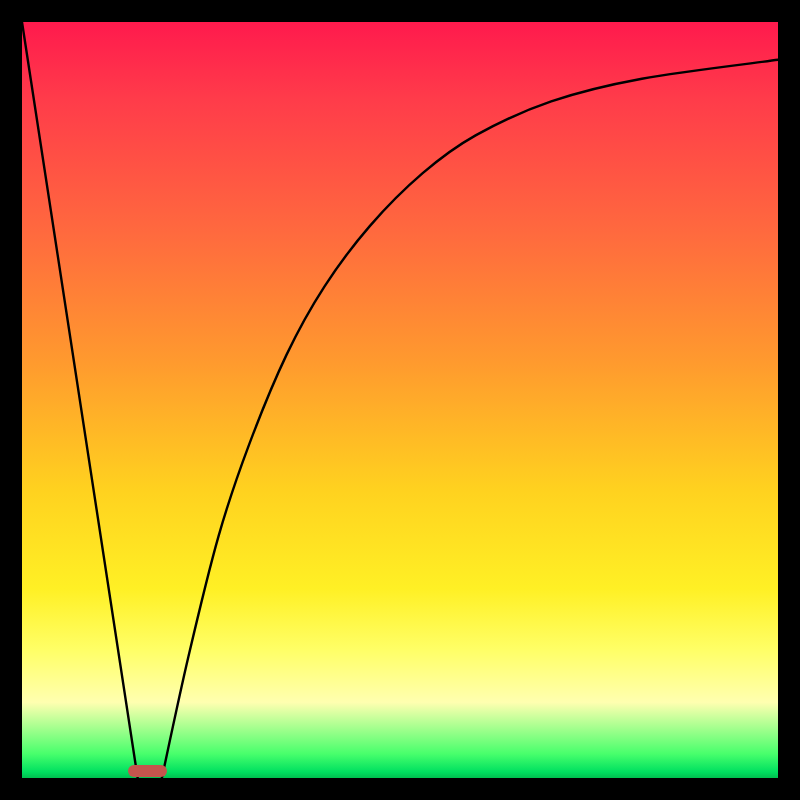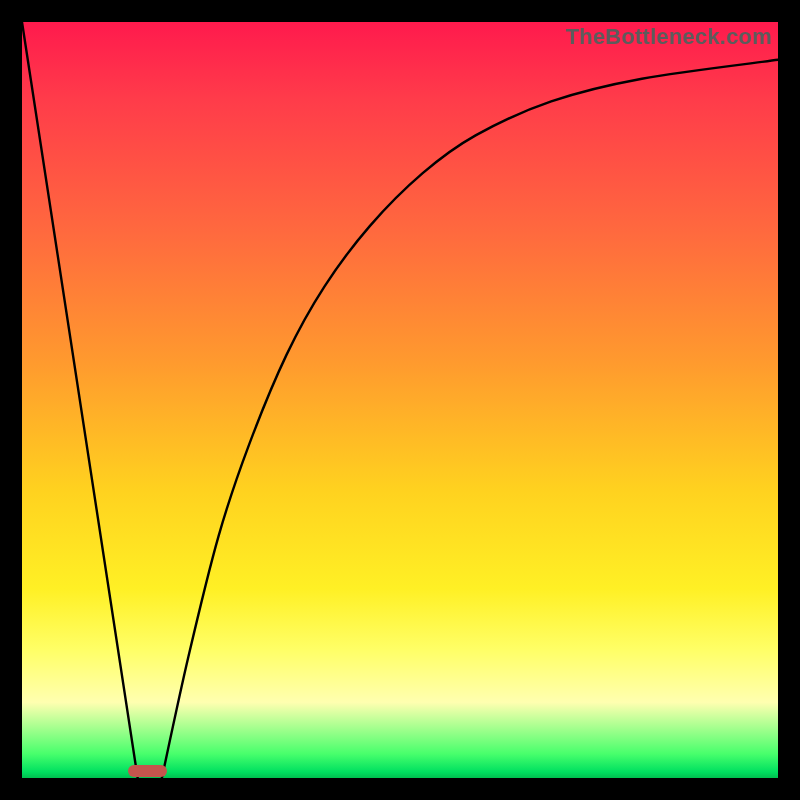--- a/index.html
+++ b/index.html
@@ -65,21 +65,20 @@
     border-radius: 6px;
     background: #c4554d;
   }
 </style>
 </head>
 <body>
 
 <div class="frame">
   <div class="plot">
 
-    <div class="watermark">TheBottleneck.com</div>
 
     <svg class="curve" viewBox="0 0 756 756" preserveAspectRatio="none">
       <path id="curve-path" fill="none" stroke="#000" stroke-width="2.4" stroke-linejoin="round" stroke-linecap="round" d="M 0 0 L 115.66799999999999 756 M 139.85999999999999 756 C 144.26999999999998 735.84 156.87 675.36 166.32 635.04 C 175.76999999999998 594.7199999999999 186.48000000000002 549.3599999999999 196.56 514.0799999999999 C 206.64 478.79999999999995 215.45999999999998 453.6 226.79999999999998 423.36 C 238.14 393.12 251.99999999999994 359.1 264.59999999999997 332.64 C 277.2 306.17999999999995 288.54 286.02 302.40000000000003 264.59999999999997 C 316.26000000000005 243.17999999999998 331.38 223.02 347.76 204.12 C 364.14 185.22 383.04 166.31999999999994 400.68 151.19999999999993 C 418.32 136.07999999999993 432.17999999999995 125.36999999999996 453.59999999999997 113.39999999999998 C 475.02 101.42999999999999 501.4799999999999 88.83 529.1999999999999 79.38 C 556.92 69.92999999999999 582.1199999999999 63.62999999999992 619.92 56.69999999999993 C 657.72 49.769999999999946 733.3199999999999 40.950000000000045 756 37.80000000000007"></path>
     </svg>
 
     <div id="marker" class="marker" style="left: 105.84px; width: 39.312px; bottom: 0.536px;"></div>
 
   </div>
 </div>
 

